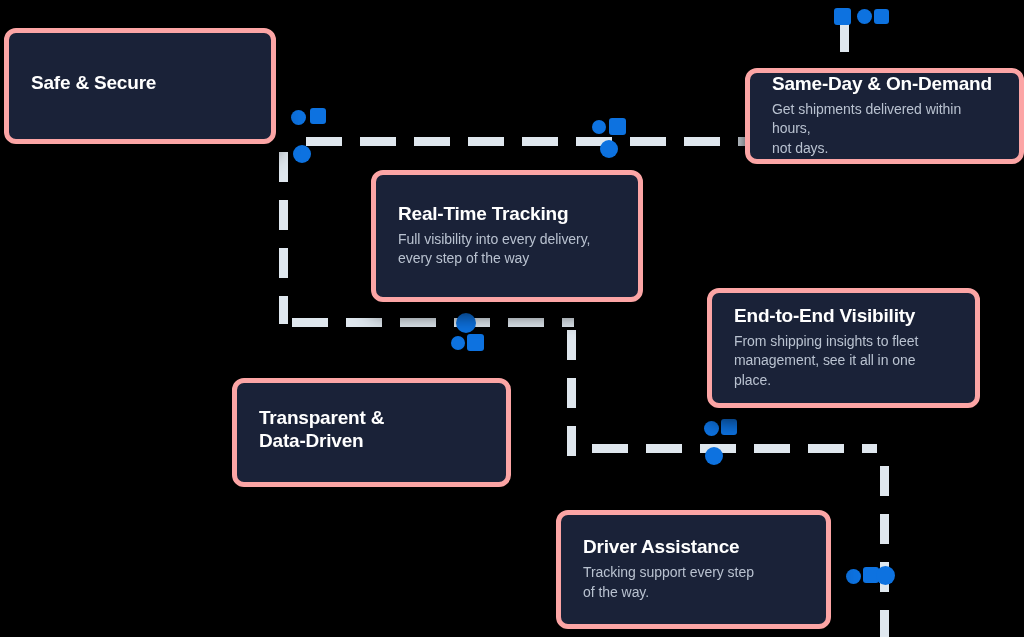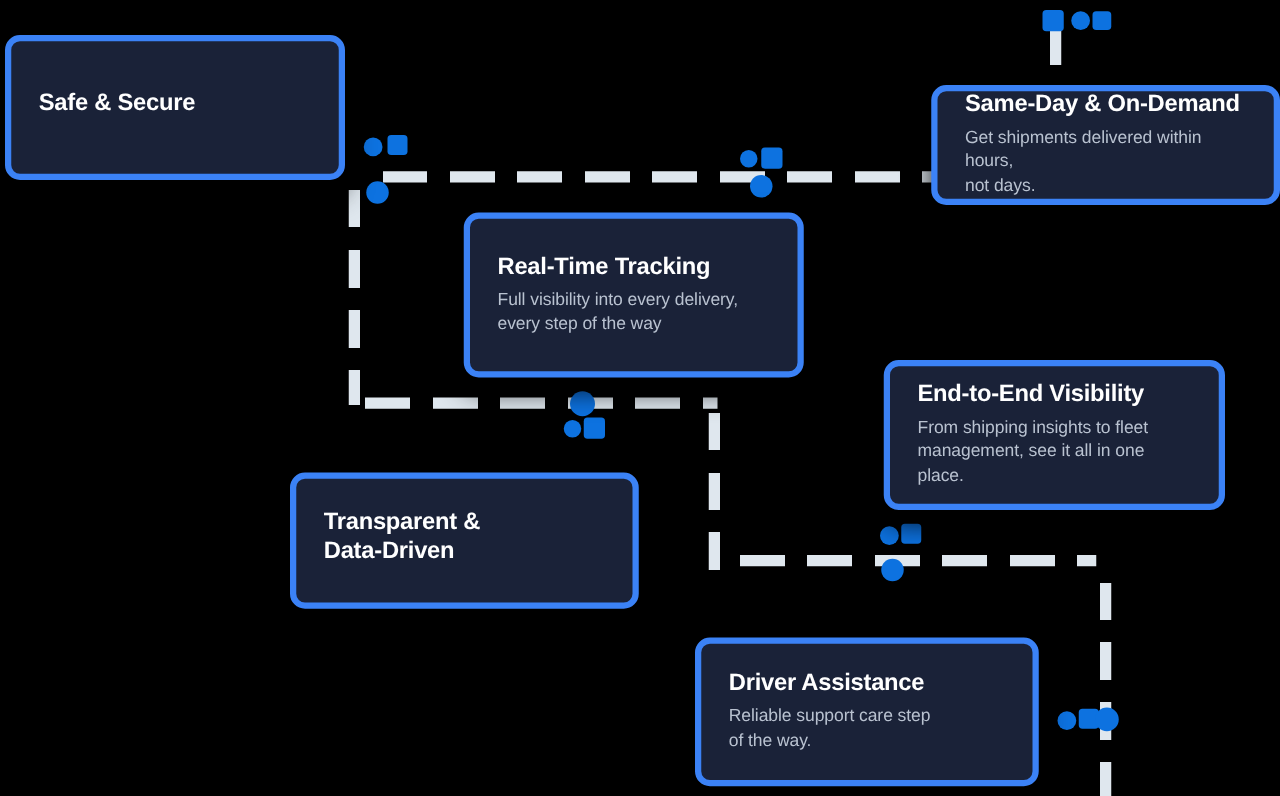--- a/index.html
+++ b/index.html
@@ -45,21 +45,21 @@
     position:absolute;
     background:#0d72e0;
     z-index:4;
   }
   .sq.rounded { border-radius:3px; }
 
   
   .card {
     position:absolute;
     background:#1a2238;
-    border:5px solid #3b82f6;
+    border:5px solid #fca5a5;
     border-radius:12px;
     z-index:5;
     box-shadow:0 10px 22px rgba(0,0,0,0.85);
     padding:18px 22px 20px 22px;
     display:flex;
     flex-direction:column;
     justify-content:center;
   }
   .card-title {
     color:#ffffff;
@@ -146,17 +146,17 @@
 place.</div>
   </div>
 
   <div class="card" id="card-transparent">
     <div class="card-title">Transparent &amp;
 Data-Driven</div>
   </div>
 
   <div class="card" id="card-driver">
     <div class="card-title">Driver Assistance</div>
-    <div class="card-desc">Reliable support care step
+    <div class="card-desc">Tracking support every step
 of the way.</div>
   </div>
 
 </div>
 
 </body></html>

